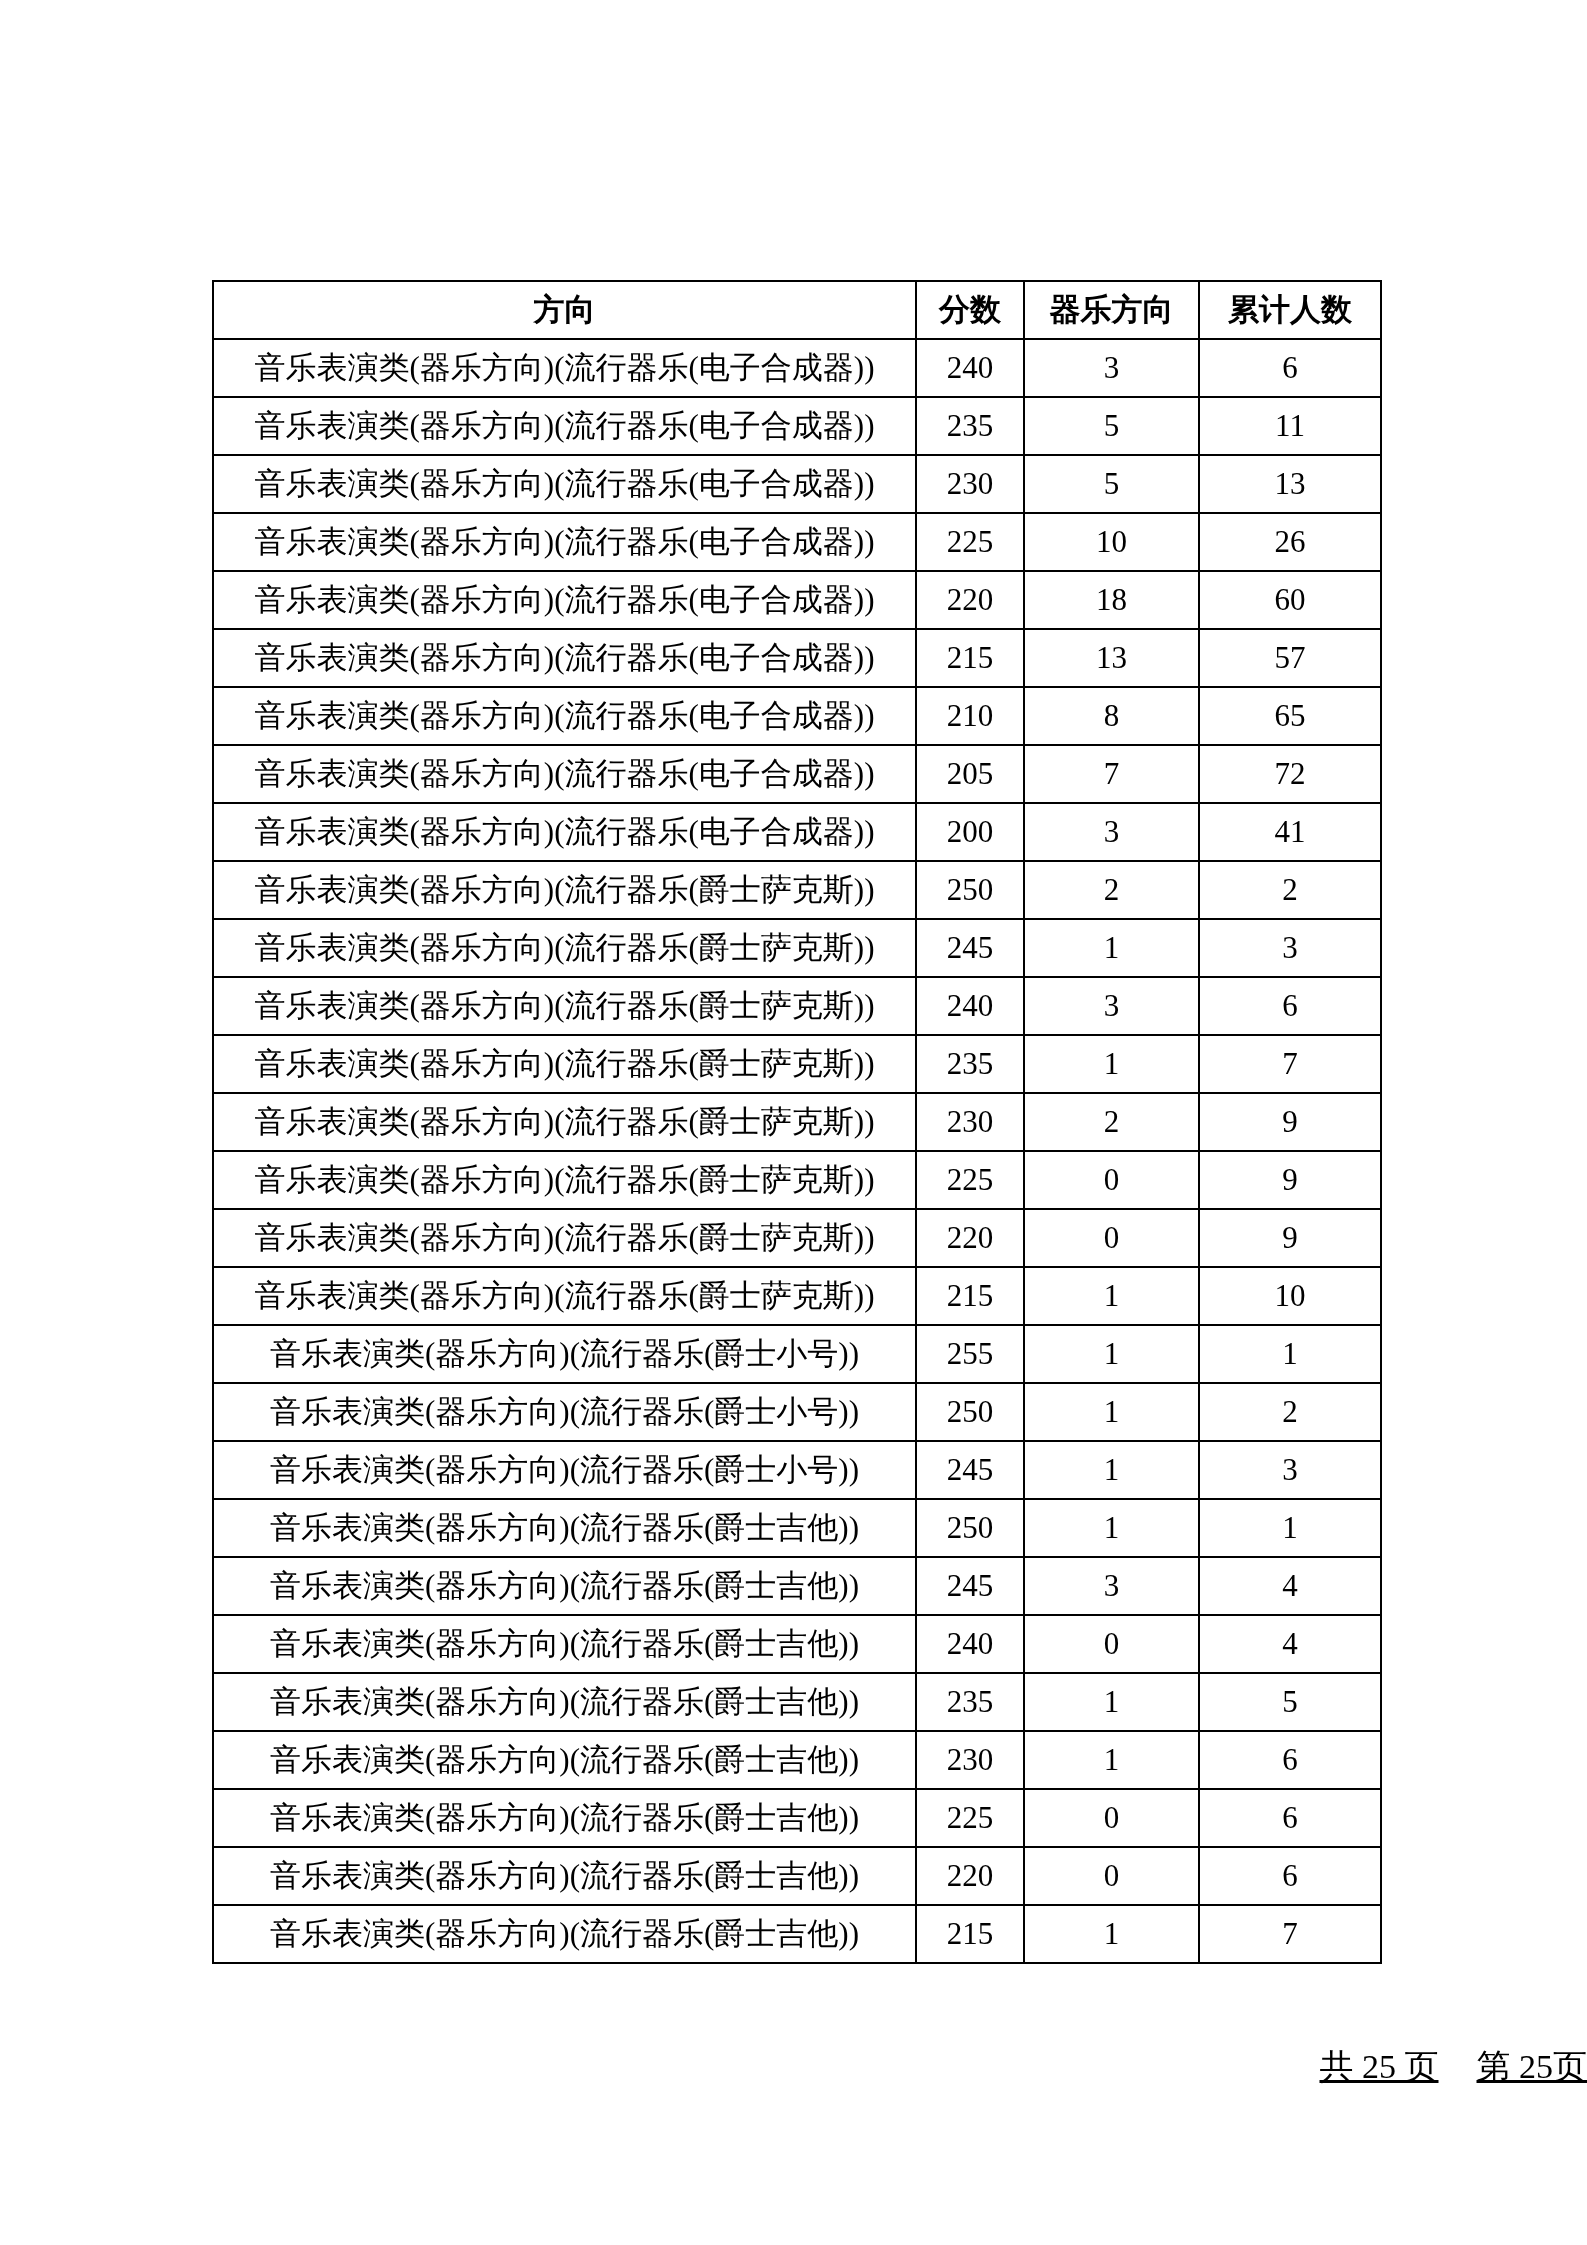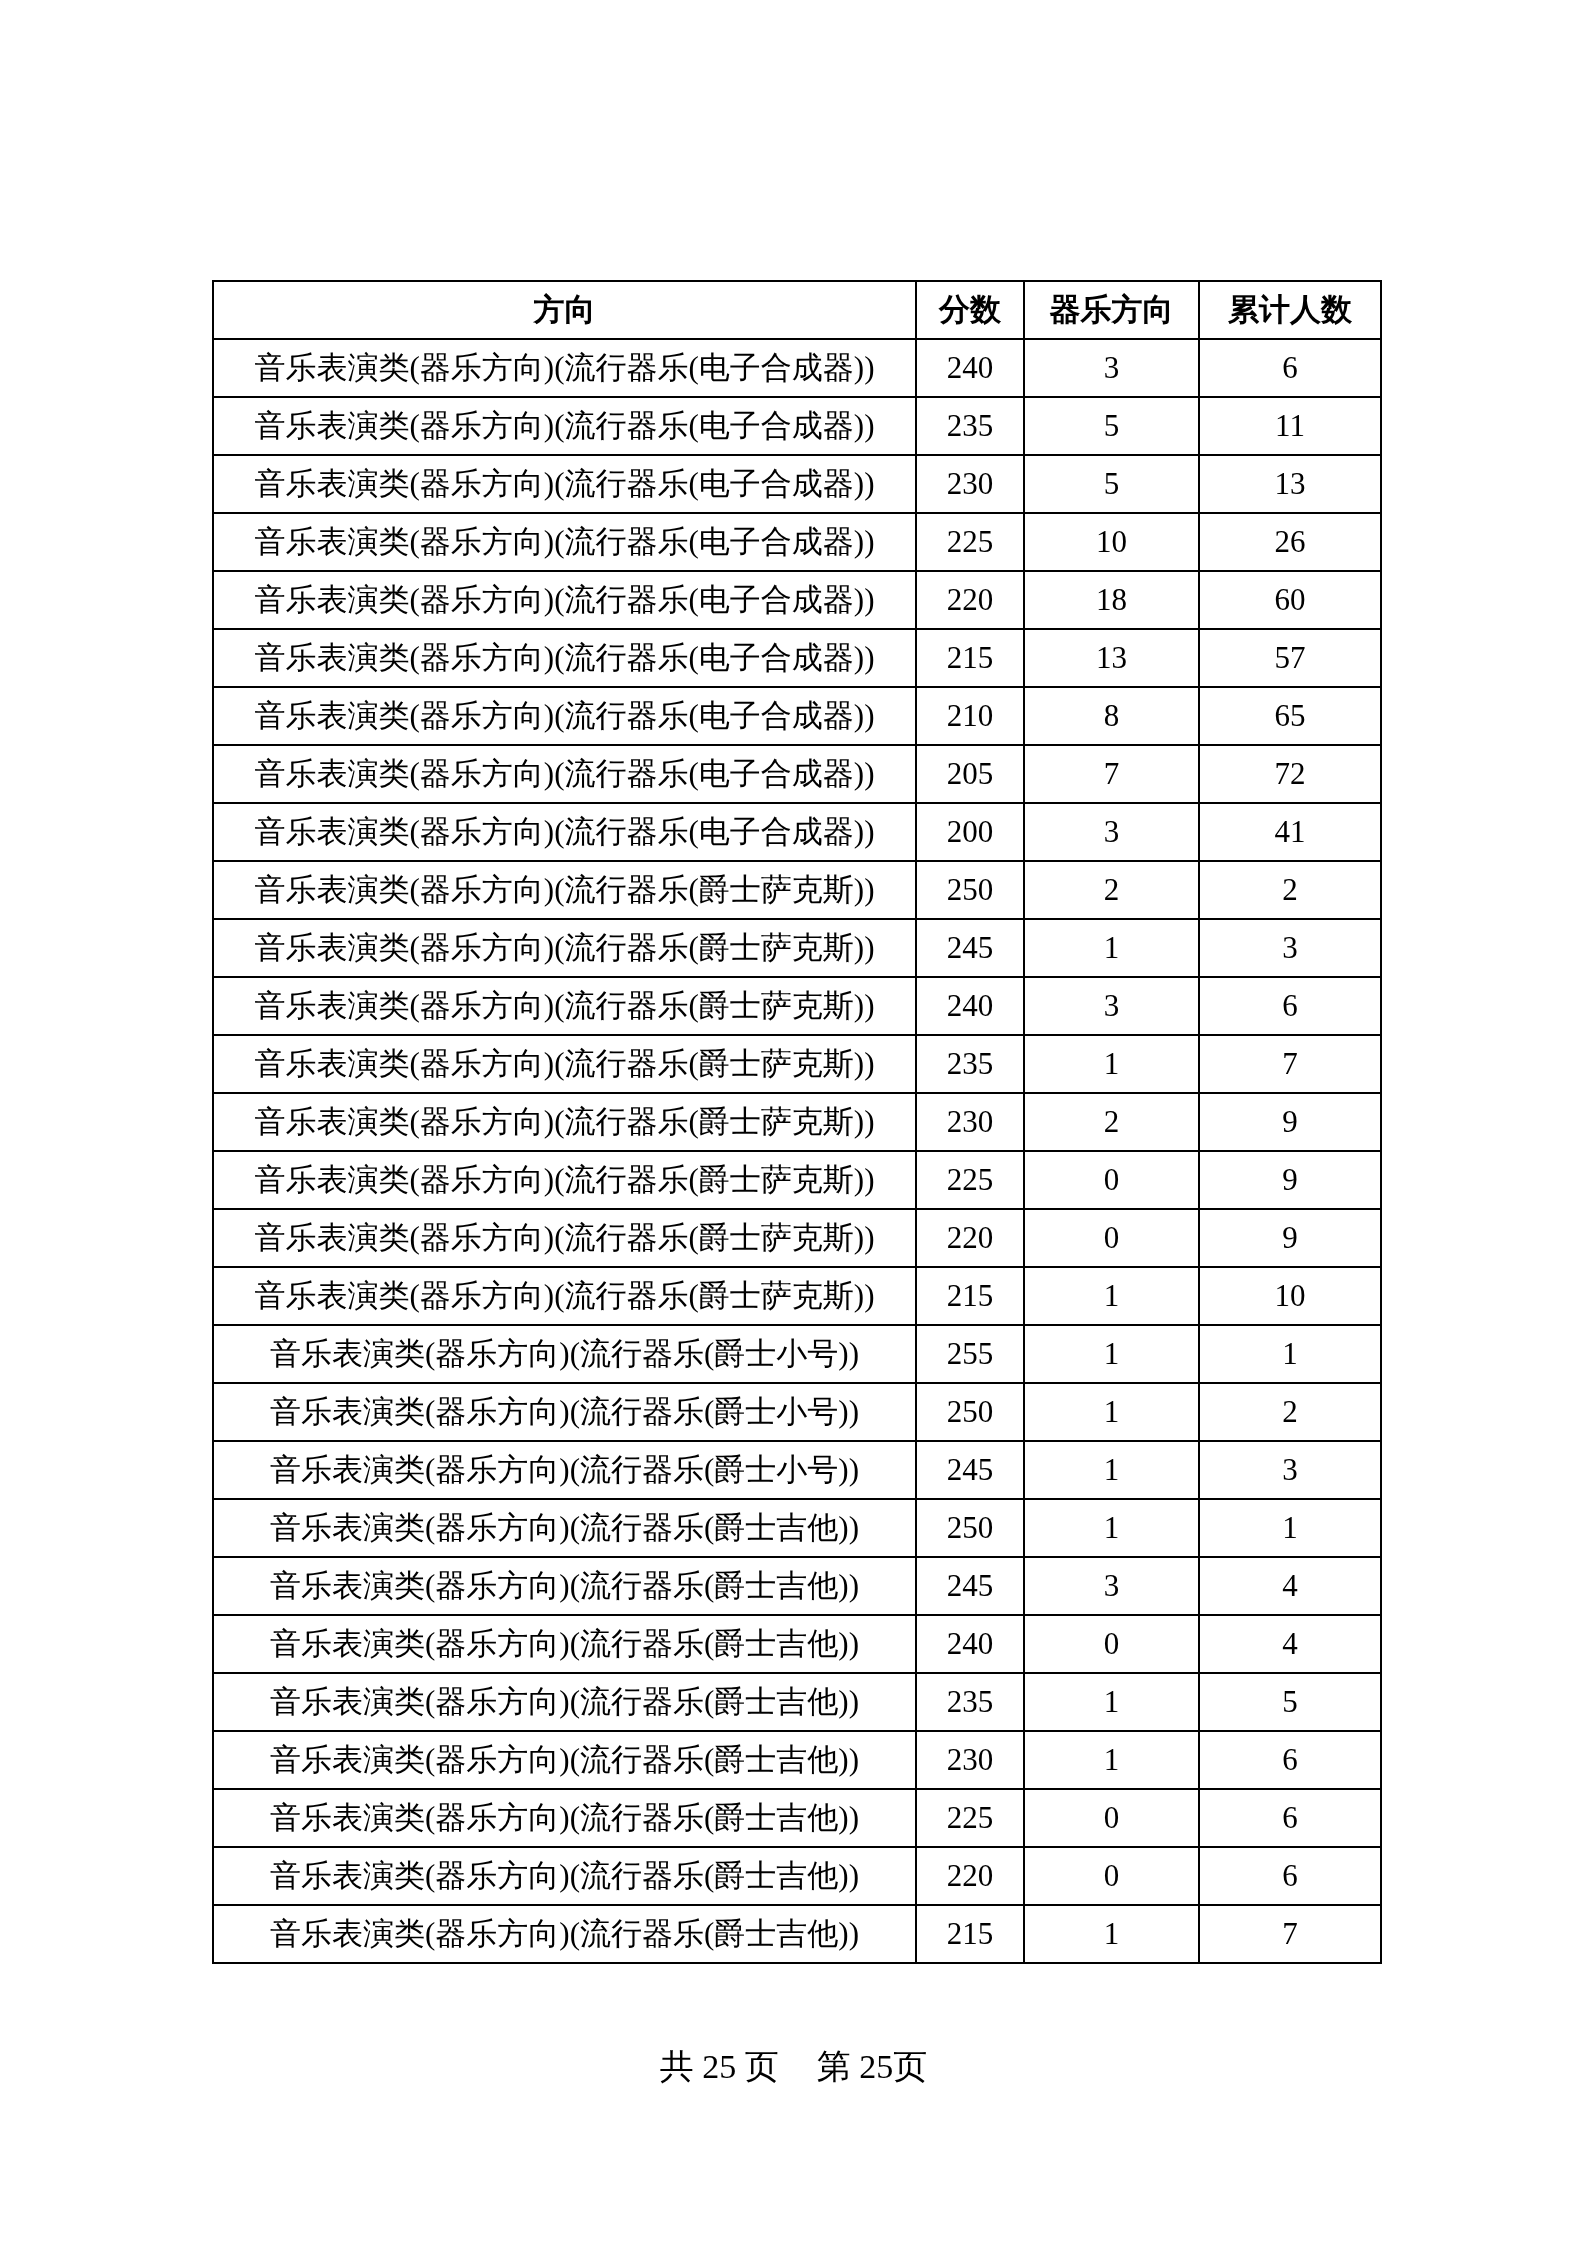--- a/index.html
+++ b/index.html
@@ -42,23 +42,24 @@
     font-weight: 700;
   }
   .score-table td {
     font-weight: 400;
   }
   .footer {
     position: absolute;
     top: 2044px;
     left: 0;
     width: 100%;
-    text-align: center;
+    text-align: right;
     font-size: 34px;
     color: #000000;
+    text-decoration: underline;
   }
   .footer .current {
     margin-left: 38px;
   }
 </style>
 </head>
 <body>
 
 <div class="page">
 

